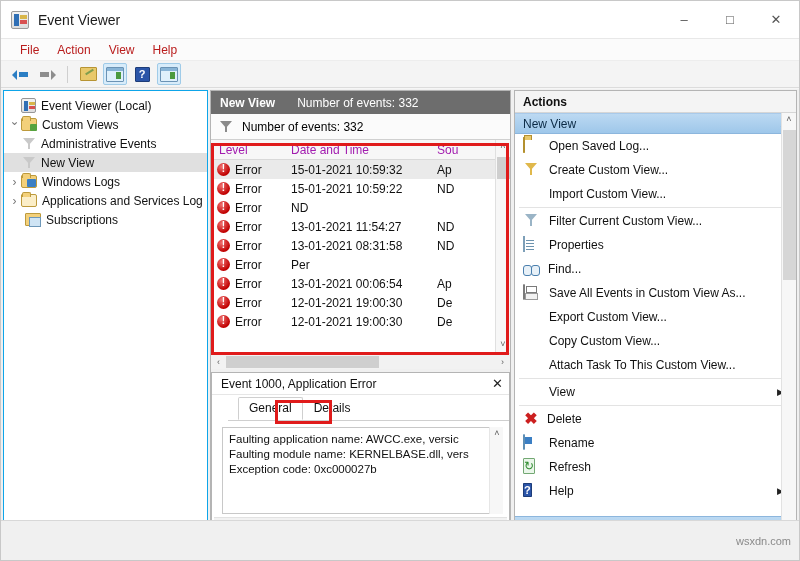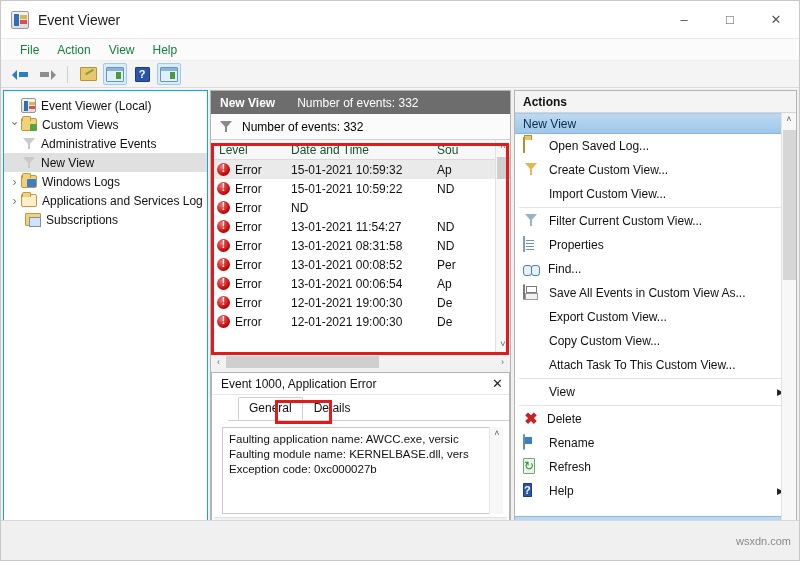--- a/index.html
+++ b/index.html
@@ -44,21 +44,21 @@
   .win-btn {
     width:46px; height:38px; display:flex; align-items:center; justify-content:center;
     font-size:13px; color:#555; cursor:default;
   }
 
   
   .menubar {
     height:22px; background:#fbfbfb; display:flex; align-items:center;
     padding-left:10px; border-bottom:1px solid #ededed;
   }
-  .menu-item { padding:2px 9px; font-size:12px; color:#15803d; cursor:default; }
+  .menu-item { padding:2px 9px; font-size:12px; color:#b91c1c; cursor:default; }
 
   
   .toolbar {
     height:27px; background:#f4f4f4; display:flex; align-items:center;
     padding-left:7px; gap:3px; border-bottom:1px solid #dcdcdc;
   }
   .tb-btn {
     width:24px; height:22px; display:flex; align-items:center; justify-content:center;
     cursor:default; position:relative;
   }
@@ -192,21 +192,21 @@
     border-top:7px solid #8a8a8a;
   }
   .filt-glyph::after {
     content:""; position:absolute; left:6px; top:7px; width:2px; height:5px; background:#8a8a8a;
   }
 
   
   .list-wrap { position:relative; flex:none; height:213px; background:#fff; }
   .list-head {
     height:20px; background:#f7f7f7; border-bottom:1px solid #d9d9d9;
-    display:flex; align-items:center; font-size:12px; color:#14532d;
+    display:flex; align-items:center; font-size:12px; color:#a21caf;
   }
   .col-level { width:80px; padding-left:8px; }
   .col-date { width:146px; }
   .col-src { flex:1; }
   .ev-row {
     height:19px; display:flex; align-items:center; font-size:12px; color:#111;
     white-space:nowrap;
   }
   .ev-row.sel { background:#eaeaea; }
   .err-ico {
@@ -517,21 +517,20 @@
           </div>
           <div class="cell-date">13-01-2021 08:31:58</div>
           <div class="cell-src">ND</div>
         </div>
 
         <div class="ev-row">
           <div class="cell-level">
             <span class="err-ico">!</span>
             <span>Error</span>
           </div>
-          <div class="cell-date">13-01-2021 00:08:52</div>
           <div class="cell-src">Per</div>
         </div>
 
         <div class="ev-row">
           <div class="cell-level">
             <span class="err-ico">!</span>
             <span>Error</span>
           </div>
           <div class="cell-date">13-01-2021 00:06:54</div>
           <div class="cell-src">Ap</div>

